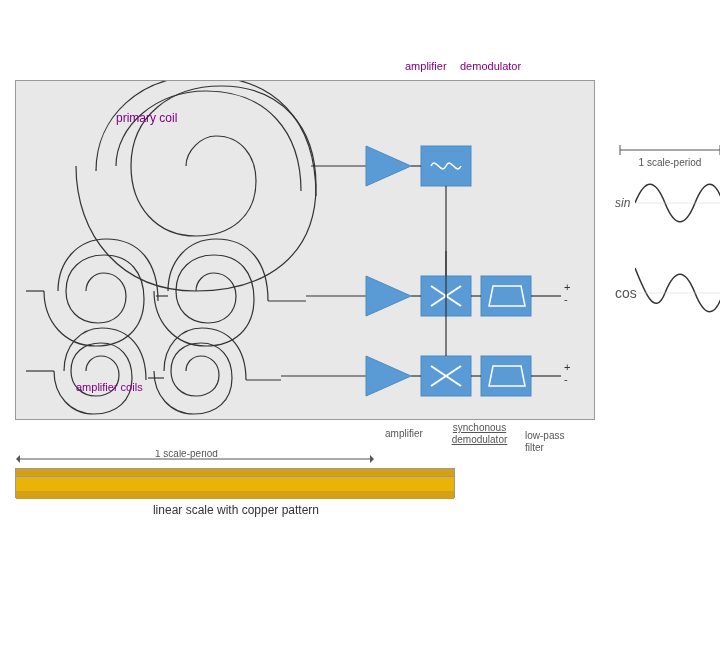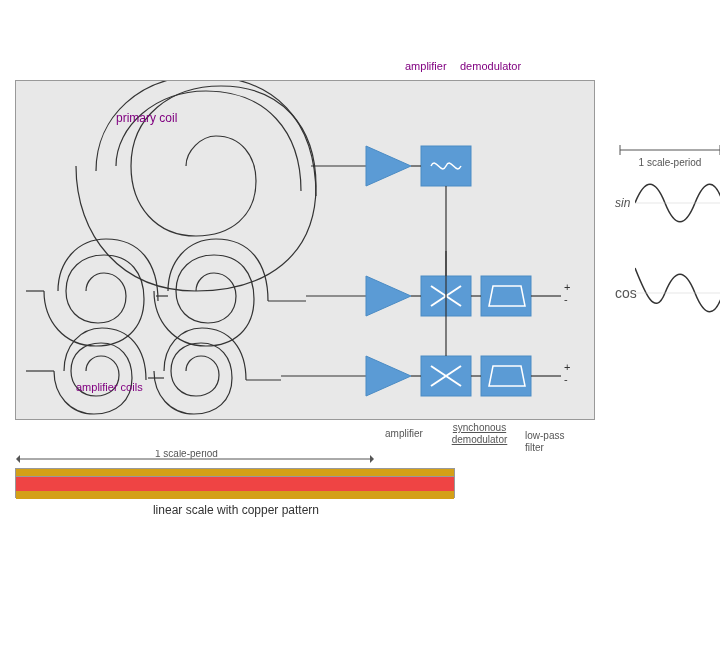--- a/index.html
+++ b/index.html
@@ -96,21 +96,21 @@
     .scale-top-layer {
       width: 100%;
       height: 8px;
       background: #d4a017;
       border-bottom: 1px solid #999;
     }
 
     .scale-mid-layer {
       width: 100%;
       height: 14px;
-      background: #ef4444;
+      background: #eab308;
     }
 
     .scale-bottom-layer {
       width: 100%;
       height: 8px;
       background: #d4a017;
     }
 
     .scale-text {
       position: absolute;

